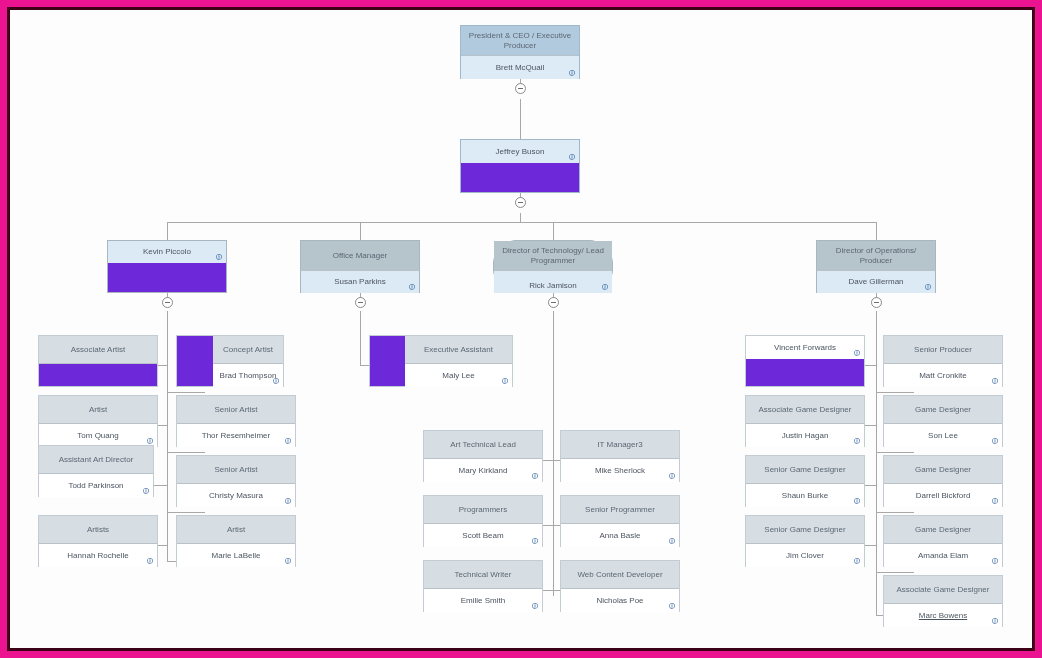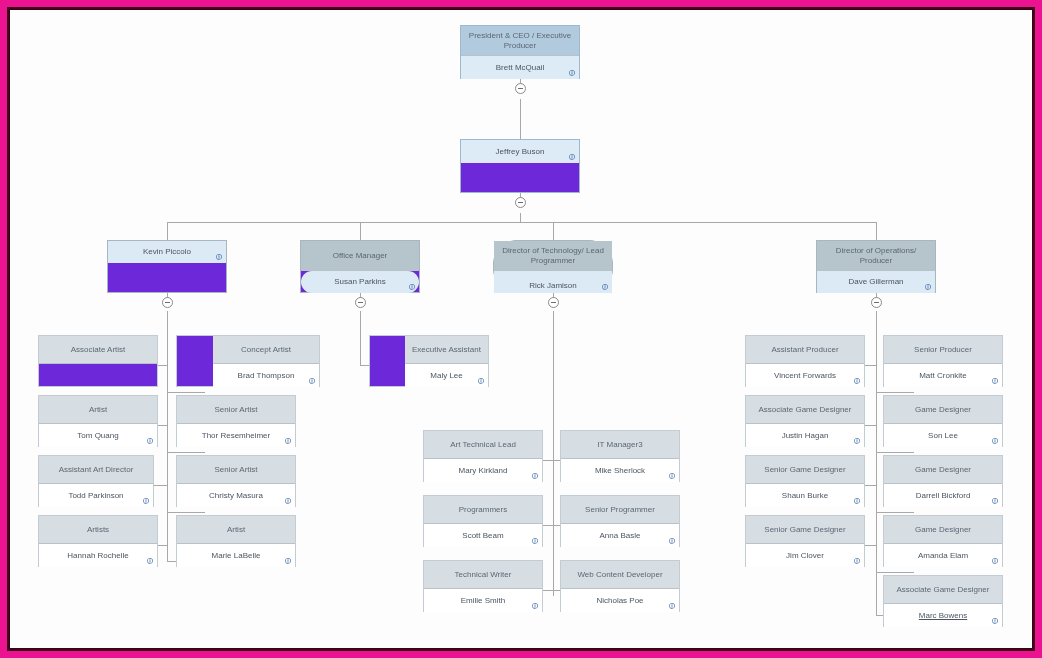--- a/index.html
+++ b/index.html
@@ -174,21 +174,21 @@
 
   <div class="node lv-dir" style="left:97px;top:230px;width:120px;height:53px;">
     <div class="name" style="height:22px;">
       <span>Kevin Piccolo</span>
       <span class="badge">ⓘ</span>
     </div>
   </div>
 
   <div class="node lv-dir" style="left:290px;top:230px;width:120px;height:53px;">
     <div class="title" style="height:30px;">Office Manager</div>
-    <div class="name" style="height:22px;border-radius:11px;">
+    <div class="name" style="height:22px;">
       <span>Susan Parkins</span>
       <span class="badge">ⓘ</span>
     </div>
   </div>
 
   <div class="node lv-dir" style="left:483px;top:230px;width:120px;height:53px;border-radius:24px;">
     <div class="title" style="height:30px;">Director of Technology/ Lead Programmer</div>
     <div class="name" style="height:22px;align-items:flex-end;">
       <span>Rick Jamison</span>
       <span class="badge">ⓘ</span>
@@ -210,36 +210,36 @@
       <span class="badge">ⓘ</span>
     </div>
   </div>
   <div class="node lv-leaf" style="left:28px;top:385px;width:120px;height:52px;">
     <div class="title" style="height:28px;">Artist</div>
     <div class="name" style="height:23px;">
       <span>Tom Quang</span>
       <span class="badge">ⓘ</span>
     </div>
   </div>
-  <div class="node lv-leaf" style="left:28px;top:445px;width:116px;height:52px;">
+  <div class="node lv-leaf" style="left:28px;top:435px;width:116px;height:52px;">
     <div class="title" style="height:28px;">Assistant Art Director</div>
     <div class="name" style="height:23px;">
       <span>Todd Parkinson</span>
       <span class="badge">ⓘ</span>
     </div>
   </div>
   <div class="node lv-leaf" style="left:28px;top:505px;width:120px;height:52px;">
     <div class="title" style="height:28px;">Artists</div>
     <div class="name" style="height:23px;">
       <span>Hannah Rochelle</span>
       <span class="badge">ⓘ</span>
     </div>
   </div>
 
-  <div class="node lv-leaf" style="left:166px;top:325px;width:144px;height:52px;padding-left:36px;">
+  <div class="node lv-leaf" style="left:166px;top:325px;width:108px;height:52px;padding-left:36px;">
     <div class="title" style="height:28px;">Concept Artist</div>
     <div class="name" style="height:23px;">
       <span>Brad Thompson</span>
       <span class="badge">ⓘ</span>
     </div>
   </div>
   <div class="node lv-leaf" style="left:166px;top:385px;width:120px;height:52px;">
     <div class="title" style="height:28px;">Senior Artist</div>
     <div class="name" style="height:23px;">
       <span>Thor Resemheimer</span>
@@ -254,21 +254,21 @@
     </div>
   </div>
   <div class="node lv-leaf" style="left:166px;top:505px;width:120px;height:52px;">
     <div class="title" style="height:28px;">Artist</div>
     <div class="name" style="height:23px;">
       <span>Marie LaBelle</span>
       <span class="badge">ⓘ</span>
     </div>
   </div>
 
-  <div class="node lv-leaf" style="left:359px;top:325px;width:120px;height:52px;padding-left:35px;">
+  <div class="node lv-leaf" style="left:359px;top:325px;width:144px;height:52px;padding-left:35px;">
     <div class="title" style="height:28px;">Executive Assistant</div>
     <div class="name" style="height:23px;">
       <span>Maly Lee</span>
       <span class="badge">ⓘ</span>
     </div>
   </div>
 
   <div class="node lv-leaf" style="left:413px;top:420px;width:120px;height:52px;">
     <div class="title" style="height:28px;">Art Technical Lead</div>
     <div class="name" style="height:23px;">
@@ -307,21 +307,20 @@
   </div>
   <div class="node lv-leaf" style="left:550px;top:550px;width:120px;height:52px;">
     <div class="title" style="height:28px;">Web Content Developer</div>
     <div class="name" style="height:23px;">
       <span>Nicholas Poe</span>
       <span class="badge">ⓘ</span>
     </div>
   </div>
 
   <div class="node lv-leaf" style="left:735px;top:325px;width:120px;height:52px;">
-    <div class="title" style="height:28px;">Assistant Producer</div>
     <div class="name" style="height:23px;">
       <span>Vincent Forwards</span>
       <span class="badge">ⓘ</span>
     </div>
   </div>
   <div class="node lv-leaf" style="left:735px;top:385px;width:120px;height:52px;">
     <div class="title" style="height:28px;">Associate Game Designer</div>
     <div class="name" style="height:23px;">
       <span>Justin Hagan</span>
       <span class="badge">ⓘ</span>

